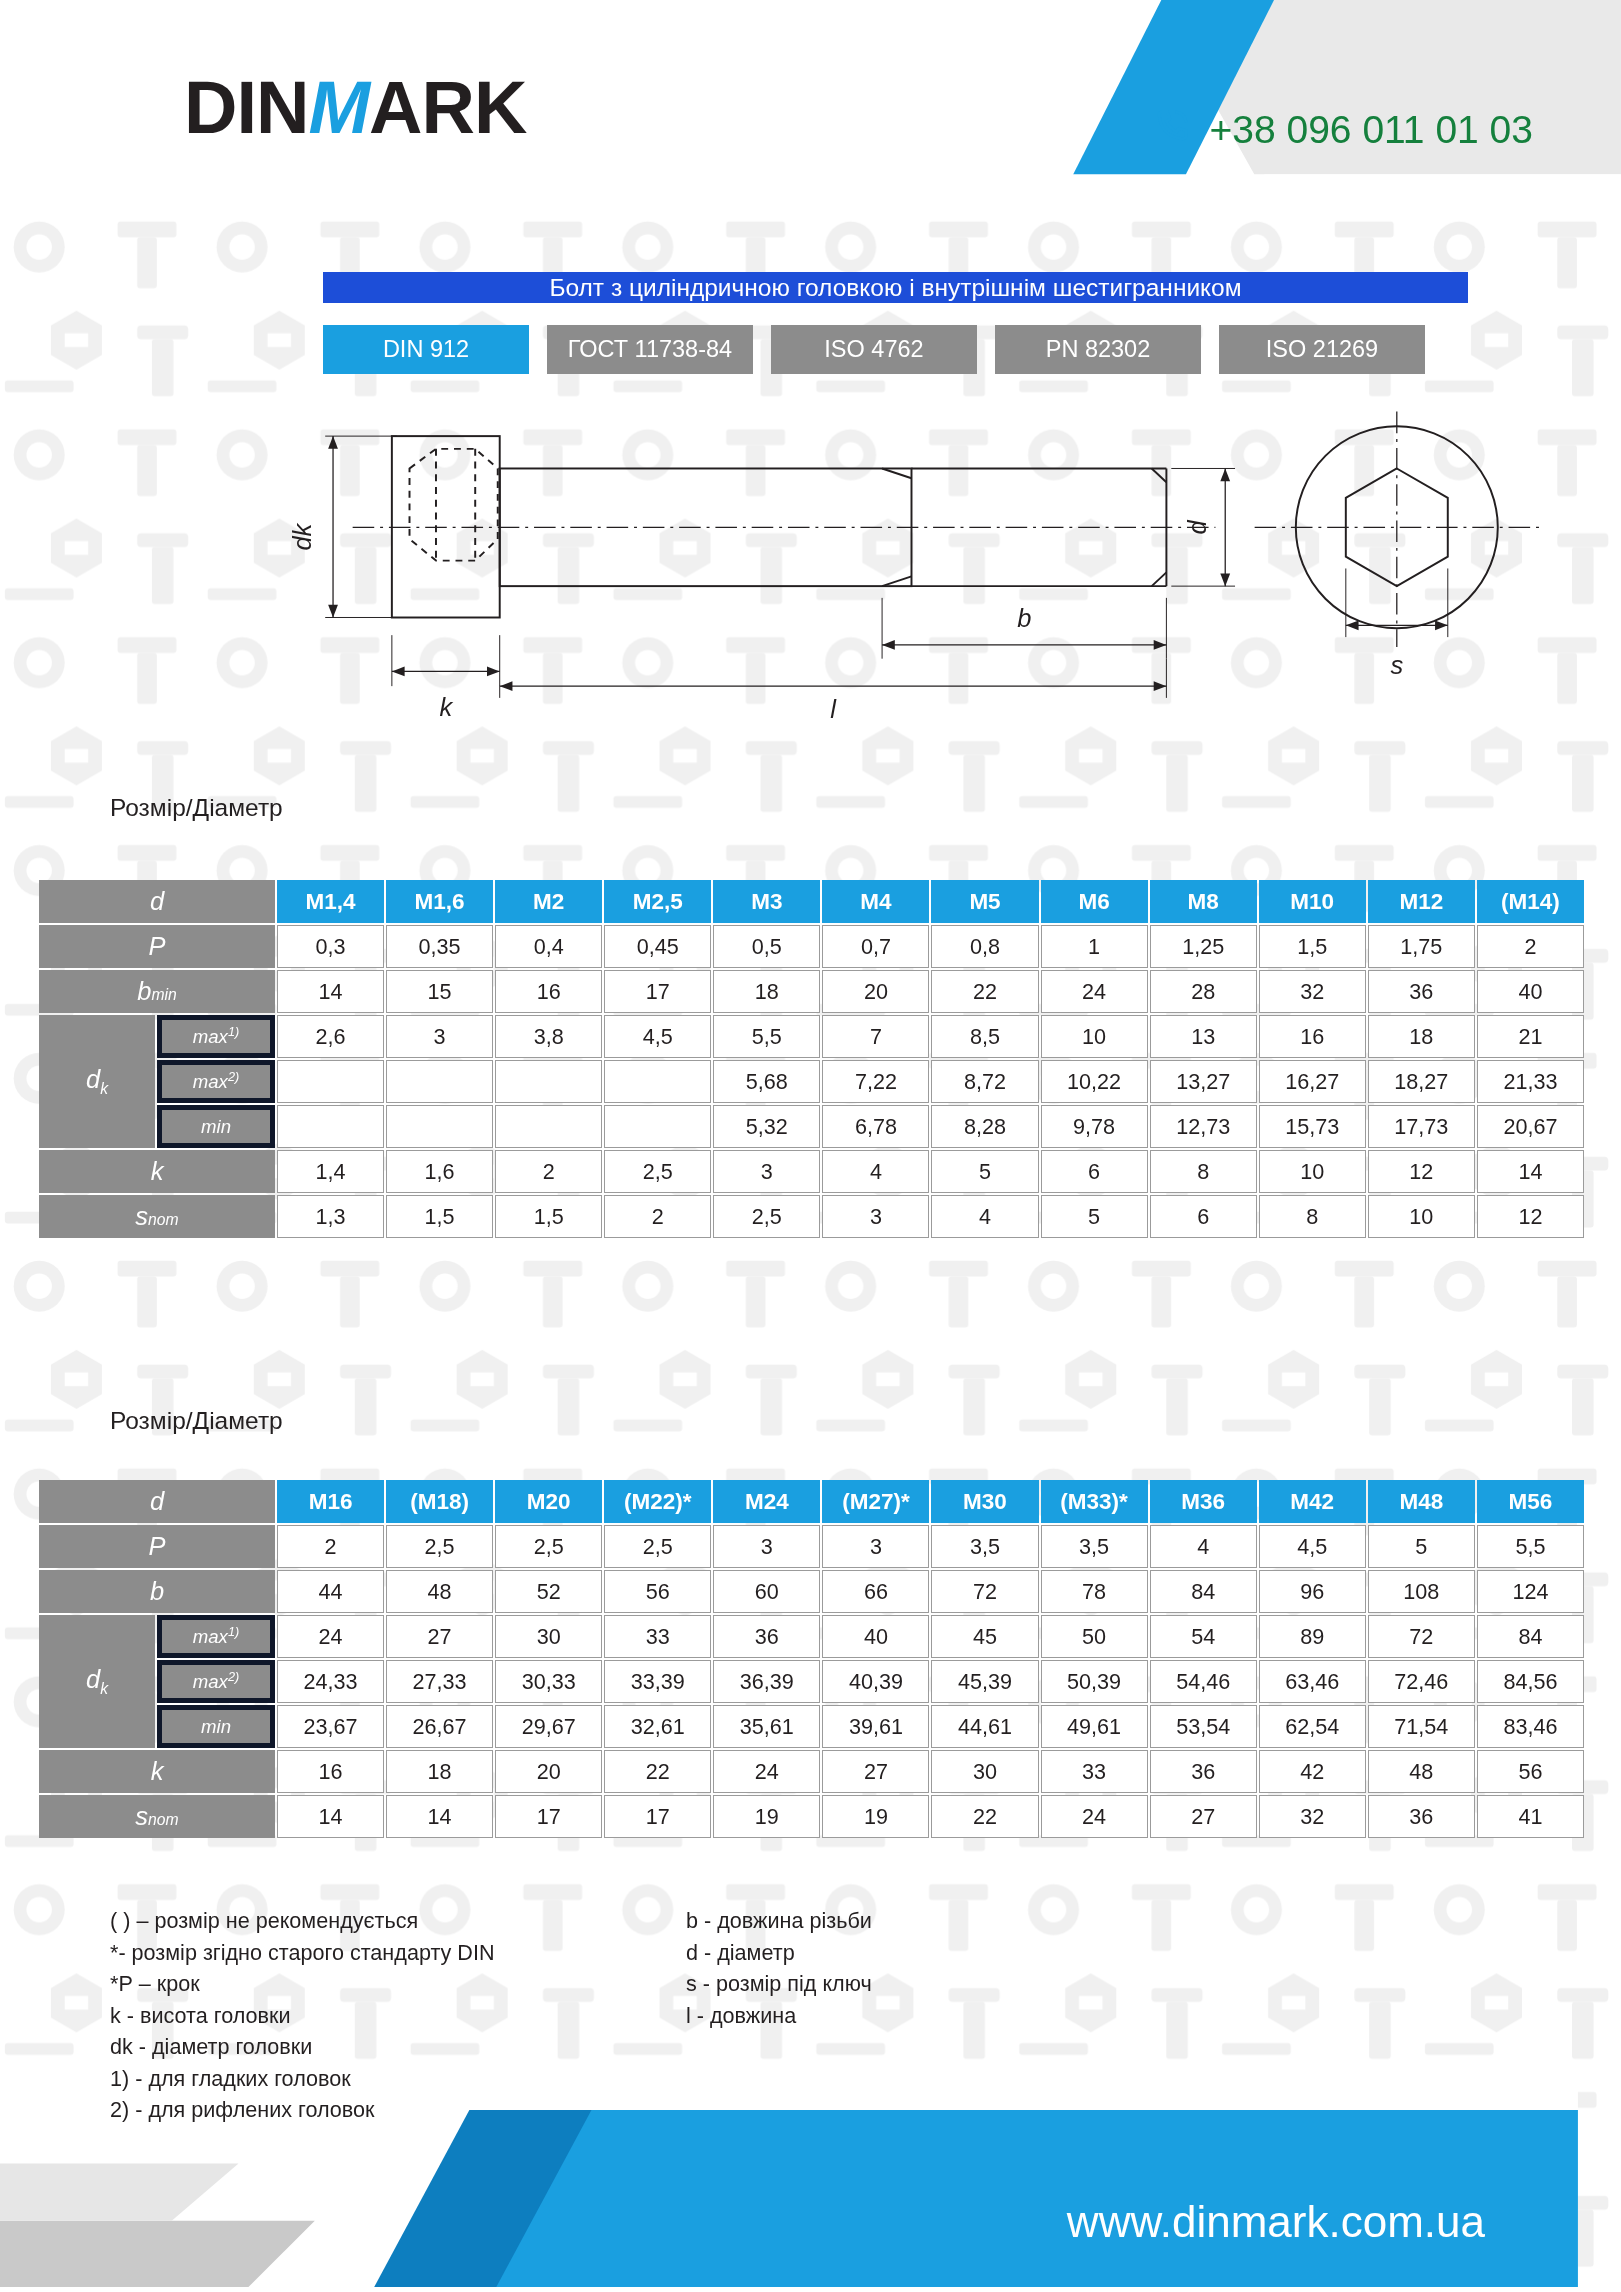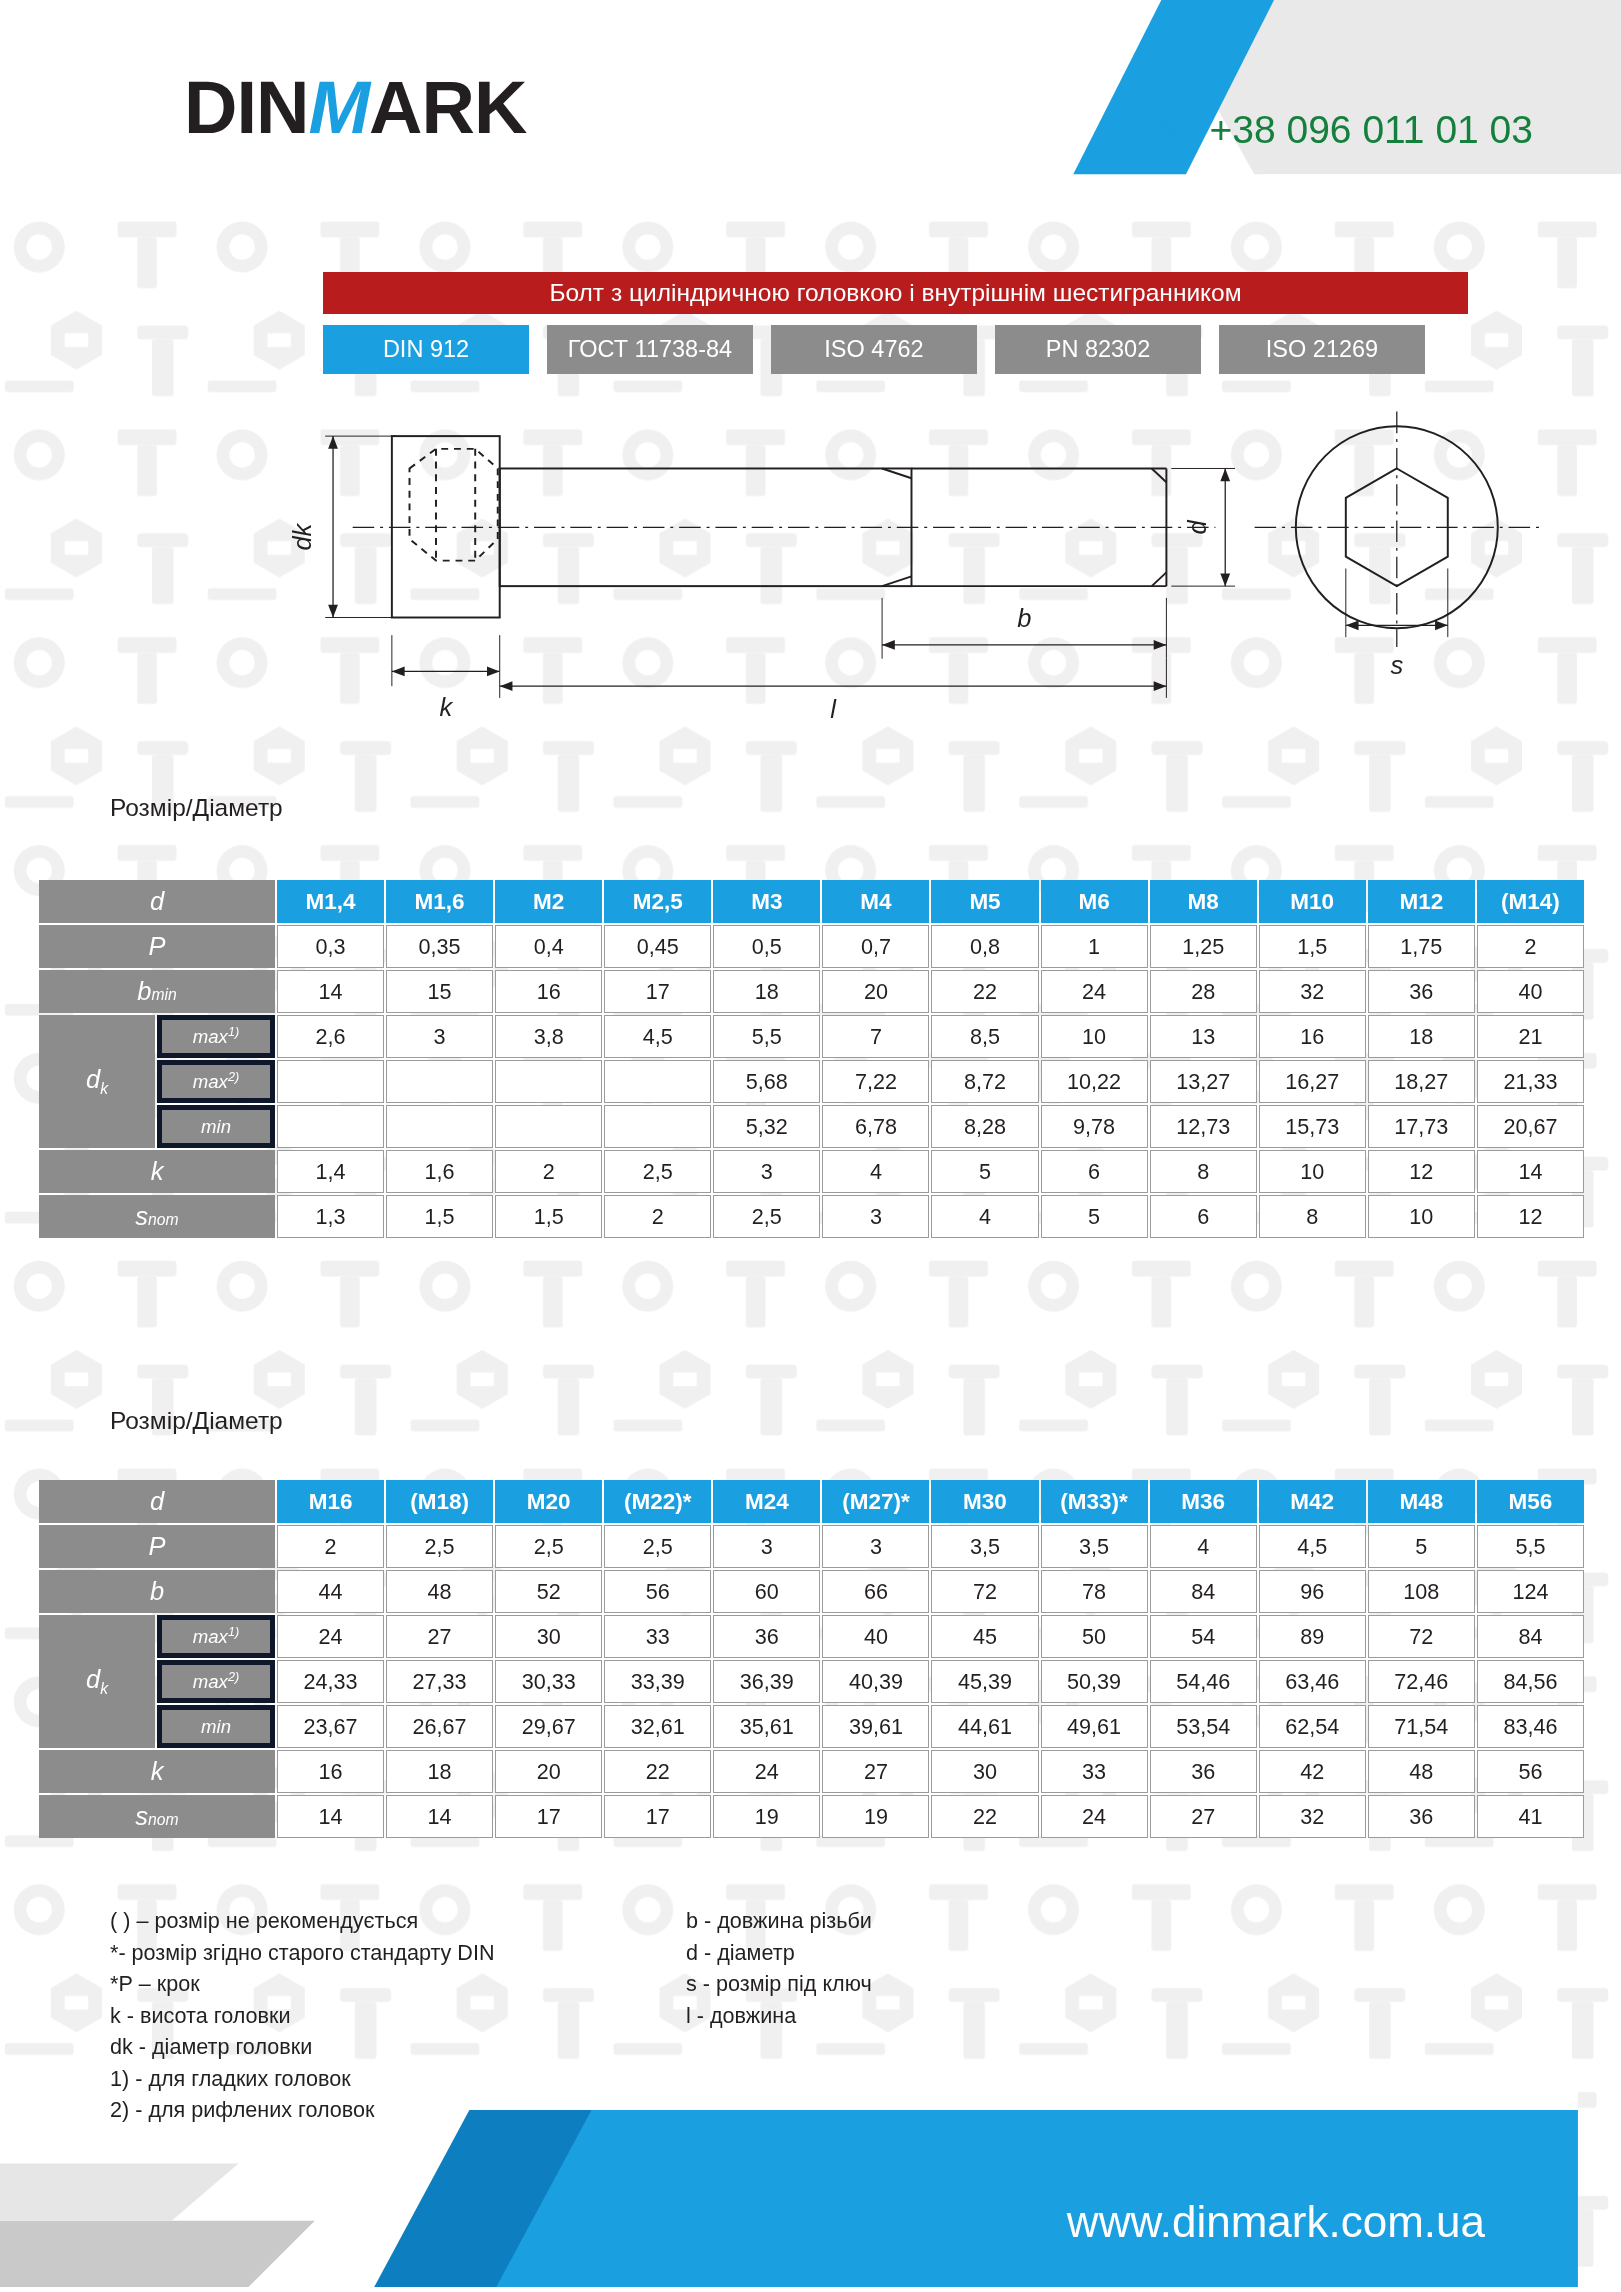--- a/index.html
+++ b/index.html
@@ -39,22 +39,22 @@
 
   .phone-wrap {
     position:absolute; right:88px; top:106px;
     display:flex; align-items:center; gap:17.6px;
     font-size:39px; color:#15803d;
   }
   .phone-icon { color:#1a9fe0; font-size:39px; line-height:1; }
 
   
   .title-band {
-    position:absolute; left:323px; top:272px; width:1145px; height:42px;
-    background:#b91c1c; color:#ffffff;
+    position:absolute; left:323px; top:272px; width:1145px; height:31px;
+    background:#1d4ed8; color:#ffffff;
     display:flex; align-items:center; justify-content:center;
     font-size:24.5px; z-index:4;
   }
   .std-row {
     position:absolute; left:323px; top:325px; width:1102px; height:49px;
     display:flex; gap:18px; z-index:4;
   }
   .std-cell {
     flex:1; background:#8c8c8c; color:#ffffff;
     display:flex; align-items:center; justify-content:center;

